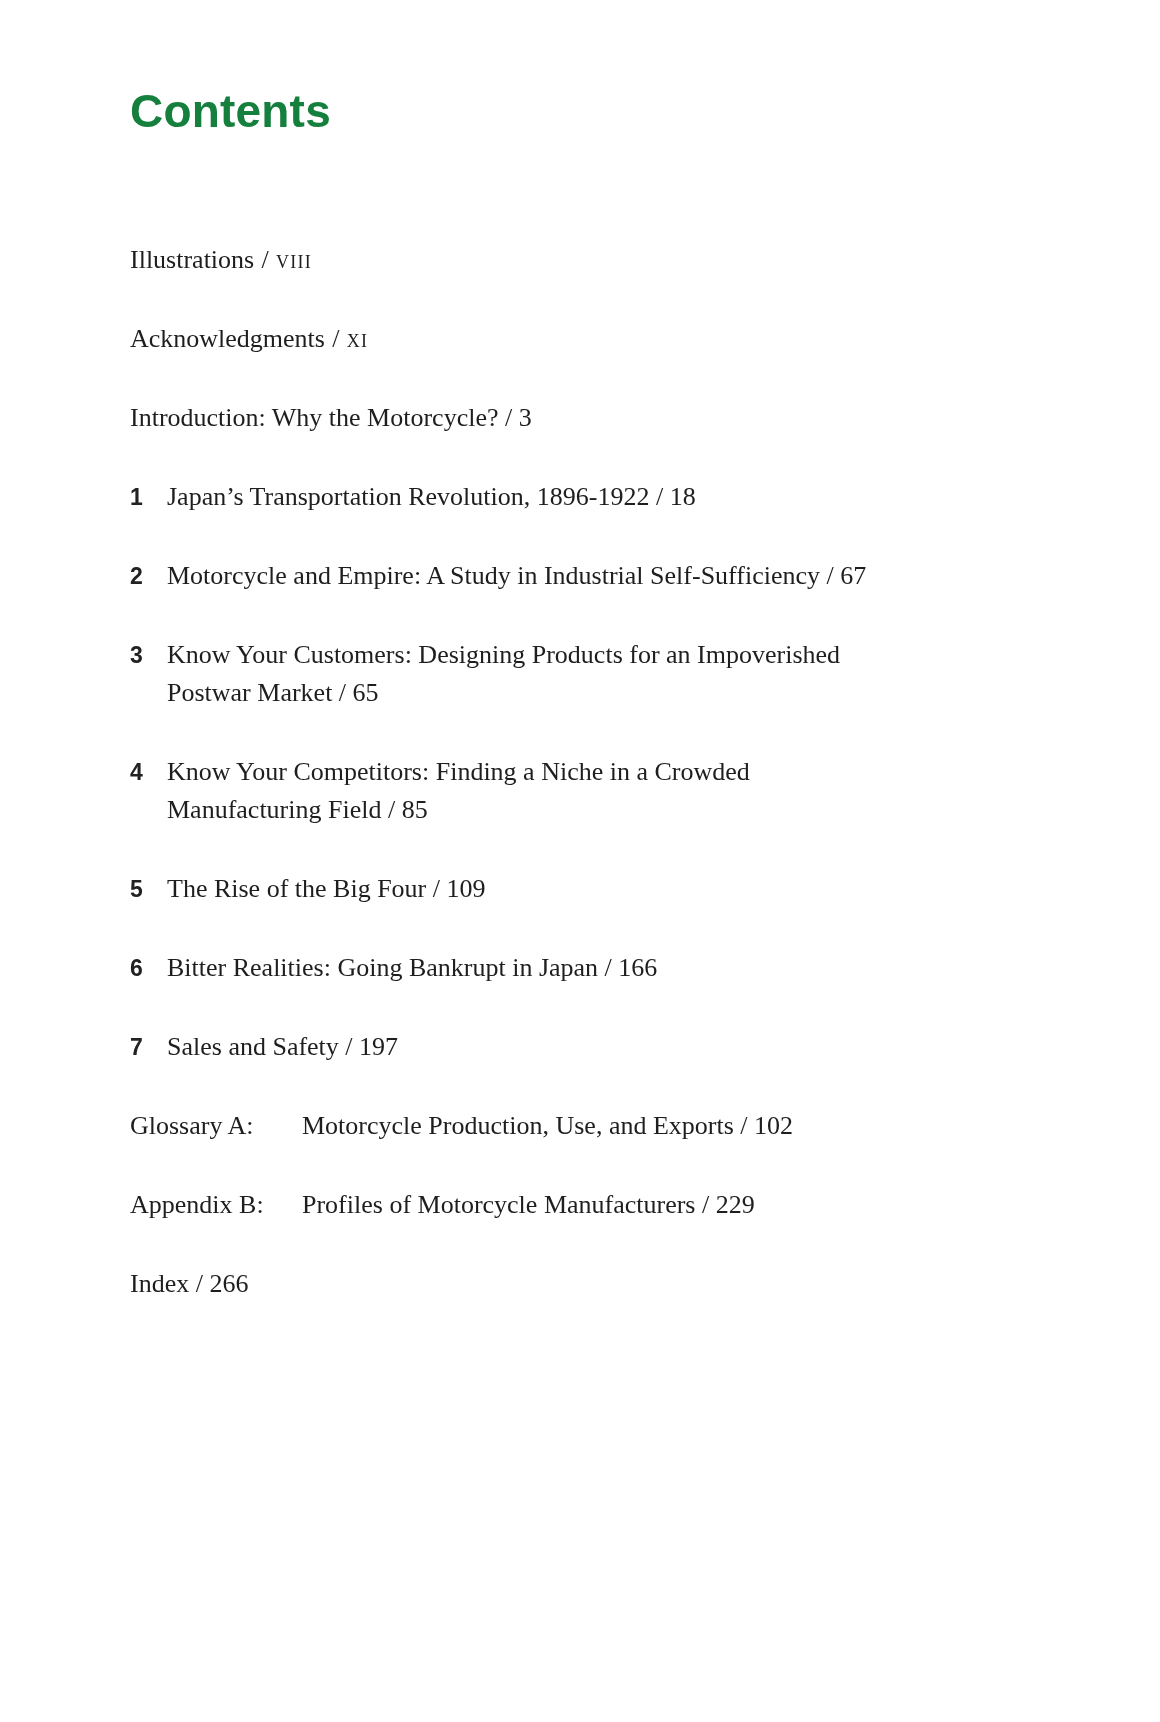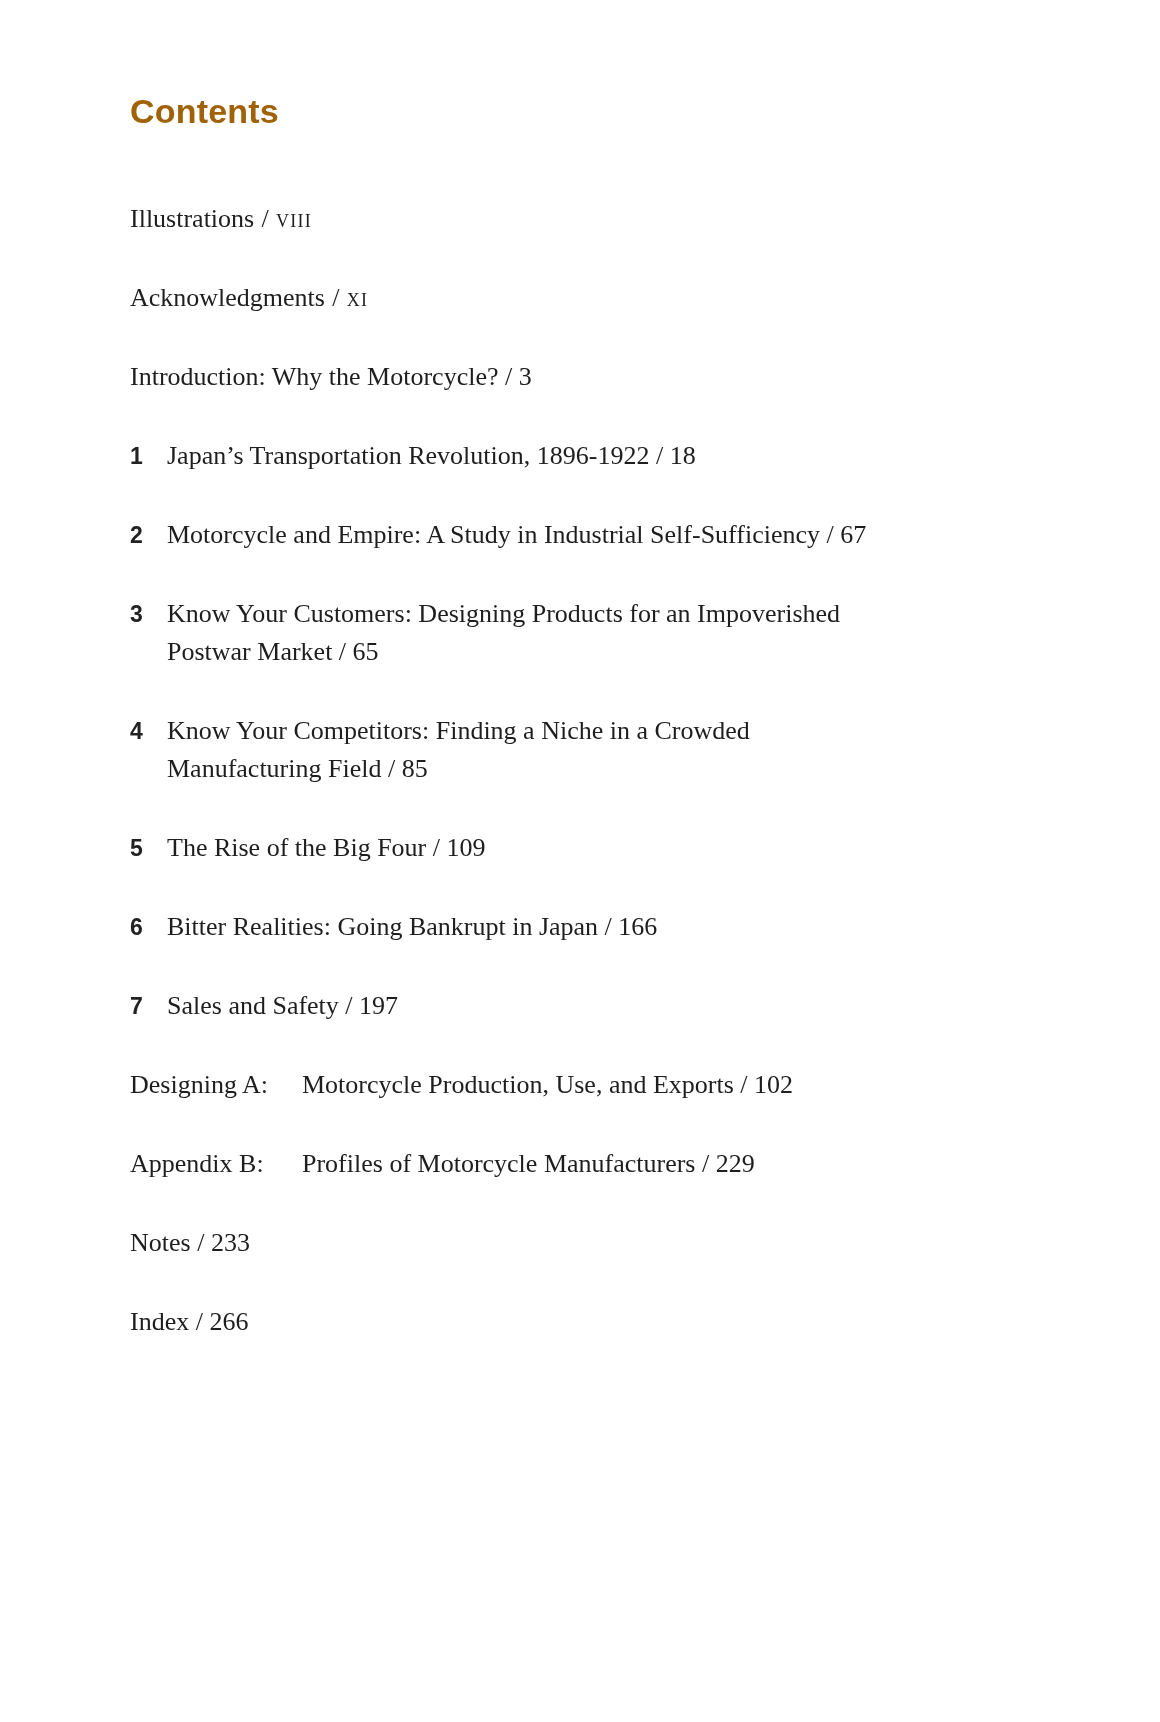--- a/index.html
+++ b/index.html
@@ -14,27 +14,27 @@
     color: #1e1e1e;
     font-family: "Liberation Serif", serif;
   }
   .page {
     padding: 94px 60px 0 130px;
   }
   h1.contents-title {
     margin: 0;
     font-family: "Liberation Sans", sans-serif;
     font-weight: 700;
-    font-size: 34px;
+    font-size: 46px;
     line-height: 34px;
     letter-spacing: 0.2px;
-    color: #a16207;
+    color: #15803d;
   }
   .toc {
-    margin-top: 72px;
+    margin-top: 113px;
   }
   .entry {
     display: flex;
     align-items: flex-start;
     font-size: 26px;
     line-height: 38px;
     color: #1e1e1e;
     margin-bottom: 41px;
     max-width: 960px;
   }
@@ -130,30 +130,27 @@
     </div>
 
     <div class="entry">
       <span class="num">7</span>
       <span class="body">
           <span class="line">Sales and Safety / 197</span>
         </span>
     </div>
 
     <div class="entry">
-      <span class="body"><span class="app-label">Designing A:</span><span>Motorcycle Production, Use, and Exports / 102</span></span>
+      <span class="body"><span class="app-label">Glossary A:</span><span>Motorcycle Production, Use, and Exports / 102</span></span>
     </div>
 
     <div class="entry">
       <span class="body"><span class="app-label">Appendix B:</span><span>Profiles of Motorcycle Manufacturers / 229</span></span>
     </div>
 
-    <div class="entry">
-      <span class="body">Notes / 233</span>
-    </div>
 
 
 
     <div class="entry">
       <span class="body">Index / 266</span>
     </div>
 
   </div>
 </div>
 

